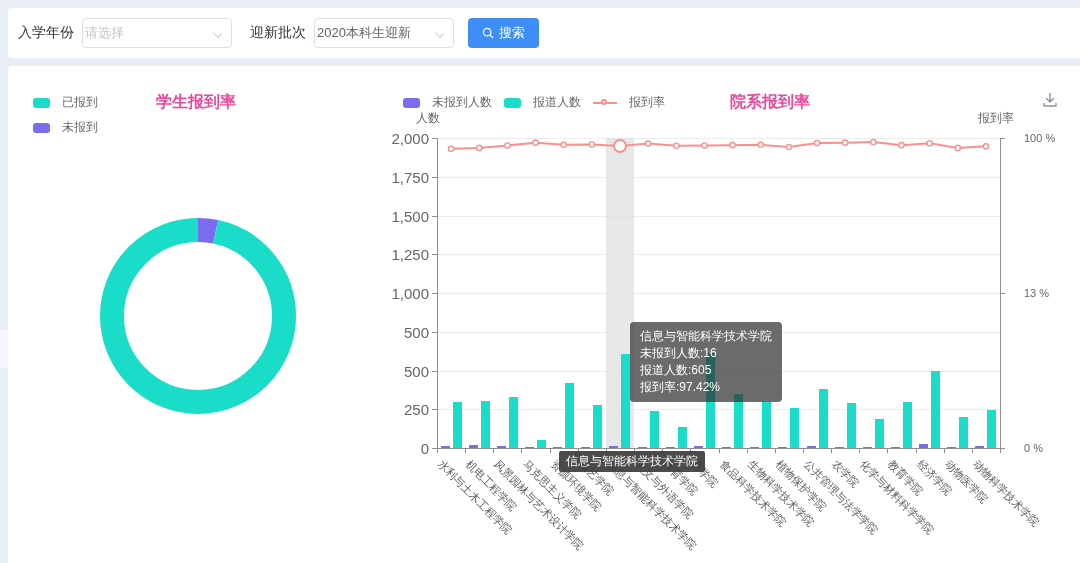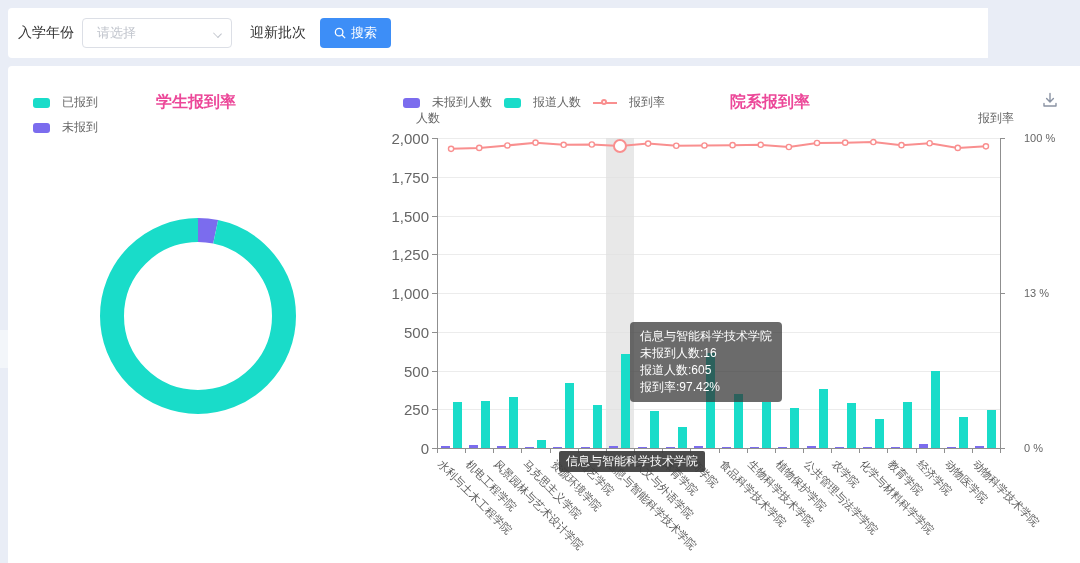--- a/index.html
+++ b/index.html
@@ -1,25 +1,25 @@
 <!DOCTYPE html>
 <html><head>
 <meta charset="utf-8">
 <style>
   * { margin:0; padding:0; box-sizing:border-box; }
   html,body { width:1080px; height:563px; overflow:hidden;
     font-family:"Liberation Sans","DejaVu Sans",sans-serif; background:#e9edf6; }
   .edge-strip { position:absolute; left:0; top:330px; width:8px; height:38px; background:#f3f6fa; }
 
   
-  .topbar { position:absolute; left:8px; top:8px; width:980px; height:50px;
+  .topbar { position:absolute; left:8px; top:8px; width:1072px; height:50px;
     background:#fff; border-radius:4px 0 0 4px; display:flex; align-items:center; }
   .flabel { font-size:14px; color:#333; margin-left:10px; }
   .fselect { position:relative; height:30px; border:1px solid #dcdfe6; border-radius:4px;
-    background:#fff; display:flex; align-items:center; padding:0 26px 0 14px; margin-left:8px;
+    background:#fff; display:flex; align-items:center; padding:0 26px 0 2px; margin-left:8px;
     font-size:13px; cursor:pointer; }
   .fselect .ph { color:#c0c4cc; }
   .fselect .val { color:#606266; }
   .chev { position:absolute; right:10px; top:11px; width:7px; height:7px;
     border-right:1.5px solid #c0c4cc; border-bottom:1.5px solid #c0c4cc;
     transform:rotate(45deg) scaleY(.8); }
   .search-btn { margin-left:14px; height:30px; padding:0 14px; background:#3d8ef7;
     border:none; border-radius:4px; color:#fff; font-size:13px; display:flex;
     align-items:center; gap:5px; cursor:pointer; font-family:inherit; }
 
@@ -72,20 +72,24 @@
 
 <div class="edge-strip"></div>
 
 <div class="topbar">
   <span class="flabel">入学年份</span>
   <div class="fselect" style="width:150px;">
     <span class="ph">请选择</span>
     <span class="chev"></span>
   </div>
   <span class="flabel" style="margin-left:18px;">迎新批次</span>
+  <div class="fselect" style="width:140px;">
+    <span class="val">2020本科生迎新</span>
+    <span class="chev"></span>
+  </div>
   <button class="search-btn">
     <svg width="12" height="12" viewBox="0 0 14 14">
       <circle cx="6" cy="6" r="4.4" fill="none" stroke="#fff" stroke-width="1.5"></circle>
       <line x1="9.4" y1="9.4" x2="13" y2="13" stroke="#fff" stroke-width="1.5"></line>
     </svg>
     <span>搜索</span>
   </button>
 </div>
 
 <div class="card">

